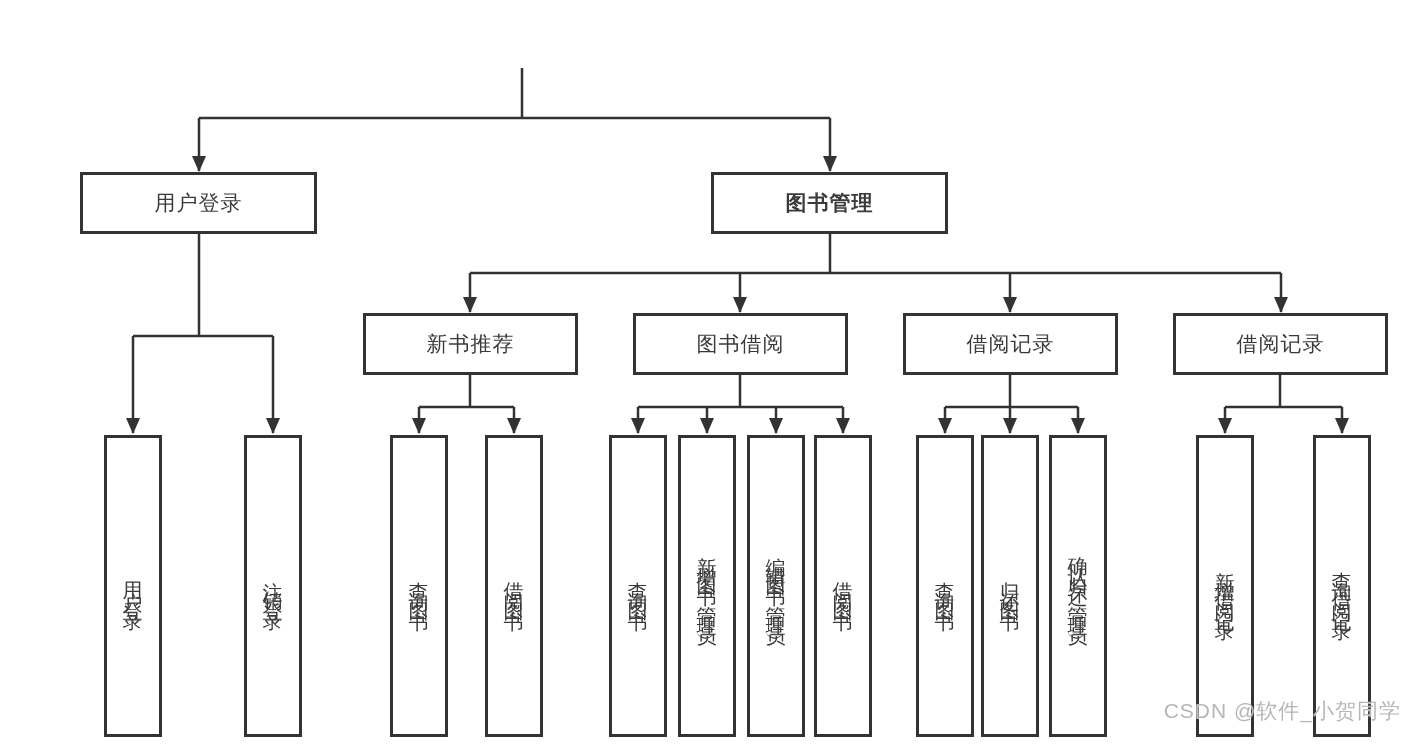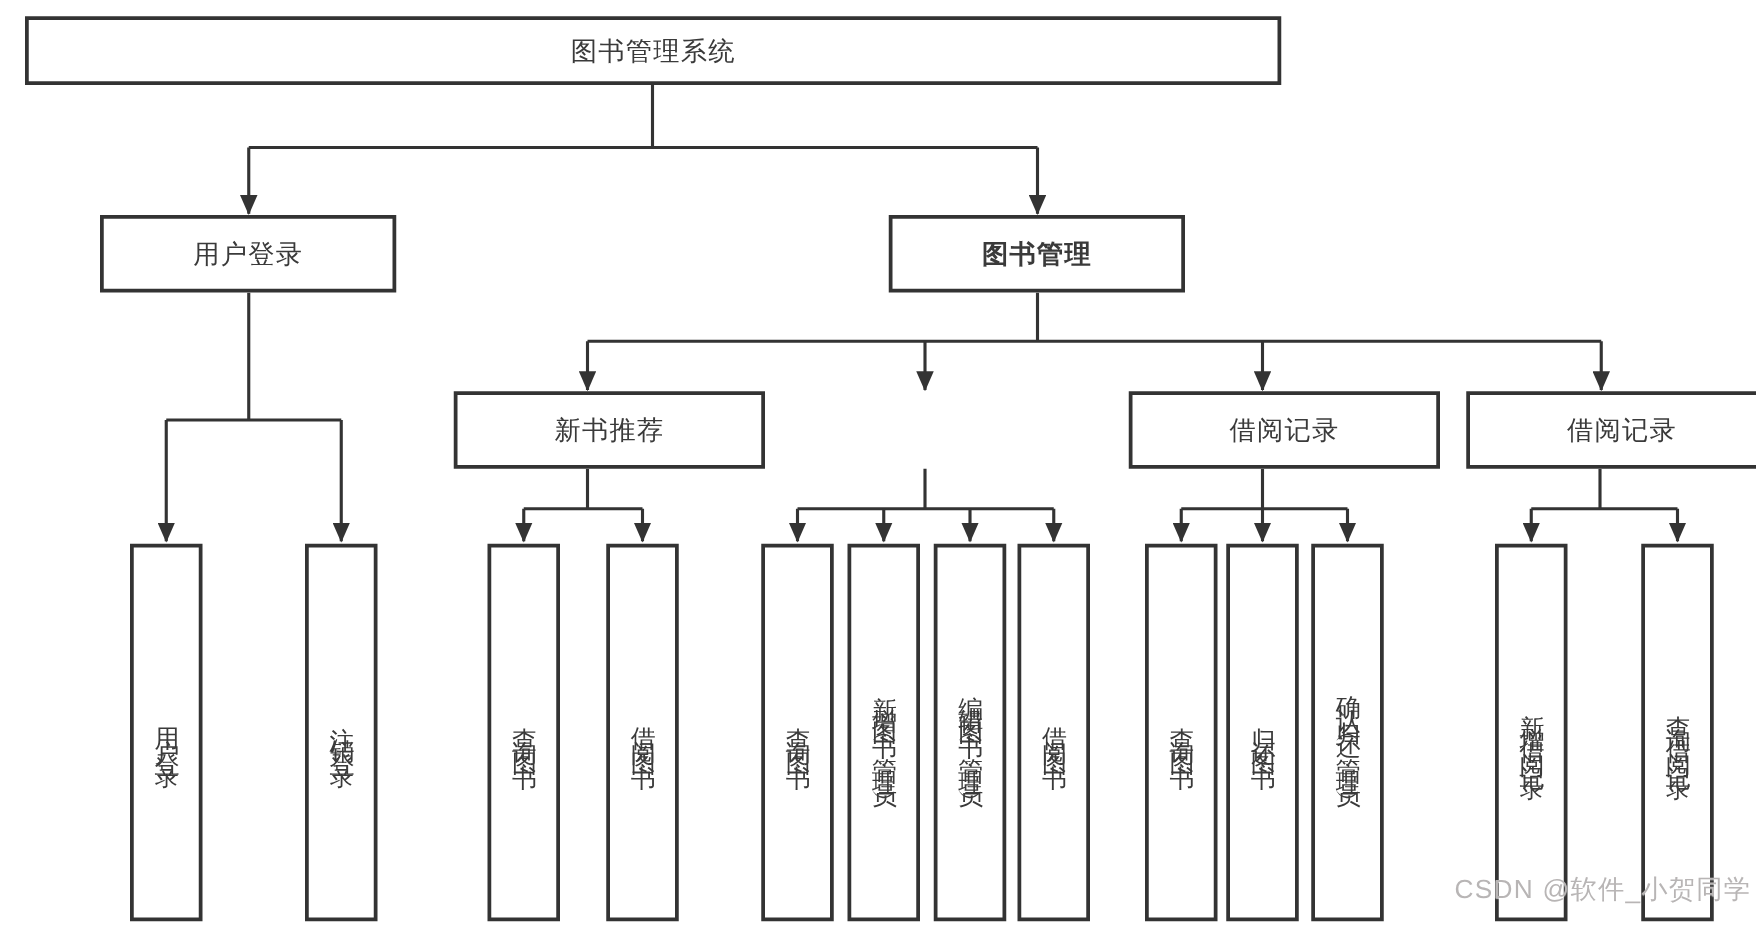--- a/index.html
+++ b/index.html
@@ -36,21 +36,21 @@
   }
   .box .label{
     font-size:21px;
     letter-spacing:1px;
     white-space:nowrap;
   }
   .root{left:20px;top:13px;width:1005px;height:55px;}
   .l1{width:237px;height:62px;top:172px;}
   .l1.a{left:80px;}
   .l1.b{left:711px;font-weight:bold;}
-  .l2{width:249px;height:62px;top:313px;}
+  .l2{width:215px;height:62px;top:313px;}
   .leaf{width:58px;height:302px;top:435px;}
   .leaf .vlabel{
     writing-mode:vertical-rl;
     text-orientation:mixed;
     font-size:20px;
     letter-spacing:0.5em;
     line-height:1;
     white-space:nowrap;
     color:var(--text);
   }
@@ -105,33 +105,33 @@
     <path d="M1010 375 V407 M945 407 H1078"></path>
     <line x1="945" y1="407" x2="945" y2="433" marker-end="url(#arr)"></line>
     <line x1="1010" y1="407" x2="1010" y2="433" marker-end="url(#arr)"></line>
     <line x1="1078" y1="407" x2="1078" y2="433" marker-end="url(#arr)"></line>
 
     <path d="M1280 375 V407 M1225 407 H1342"></path>
     <line x1="1225" y1="407" x2="1225" y2="433" marker-end="url(#arr)"></line>
     <line x1="1342" y1="407" x2="1342" y2="433" marker-end="url(#arr)"></line>
   </svg>
 
-  <div class="box root">
-    <span class="label">图书管理系统</span>
-  </div>
 
   <div class="box l1 a">
     <span class="label">用户登录</span>
   </div>
   <div class="box l1 b">
     <span class="label">图书管理</span>
   </div>
 
   <div class="box l2" style="left:363px">
     <span class="label">新书推荐</span>
+  </div>
+  <div class="box l2" style="left:633px">
+    <span class="label">图书借阅</span>
   </div>
   <div class="box l2" style="left:903px">
     <span class="label">借阅记录</span>
   </div>
   <div class="box l2" style="left:1173px">
     <span class="label">借阅记录</span>
   </div>
 
   <div class="box leaf" style="left:104px">
     <span class="vlabel">用户登录</span>

